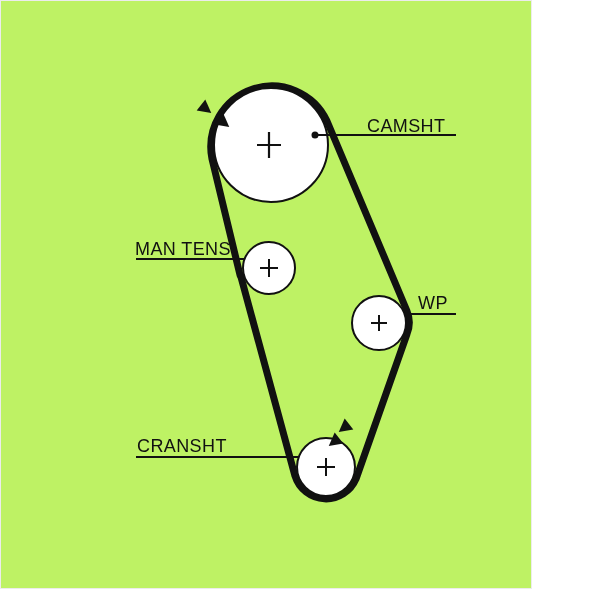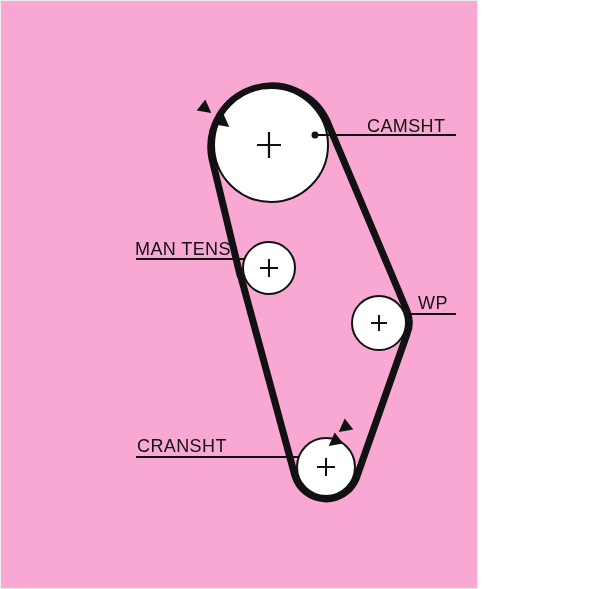--- a/index.html
+++ b/index.html
@@ -2,24 +2,24 @@
 <html><head>
 <meta charset="utf-8">
 <style>
   
   html, body {
     margin: 0;
     padding: 0;
     background: #ffffff;
   }
   .stage {
-    width: 478px;
+    width: 532px;
     height: 589px;
     position: relative;
-    background: #f9a8d4;
+    background: #bef264;
     border: 1px solid #ececec;
     box-sizing: border-box;
     overflow: hidden;
   }
   svg { display: block; }
   .label-text {
     font-family: "Liberation Sans", sans-serif;
     font-size: 18px;
     letter-spacing: 0.4px;
     fill: #111111;

